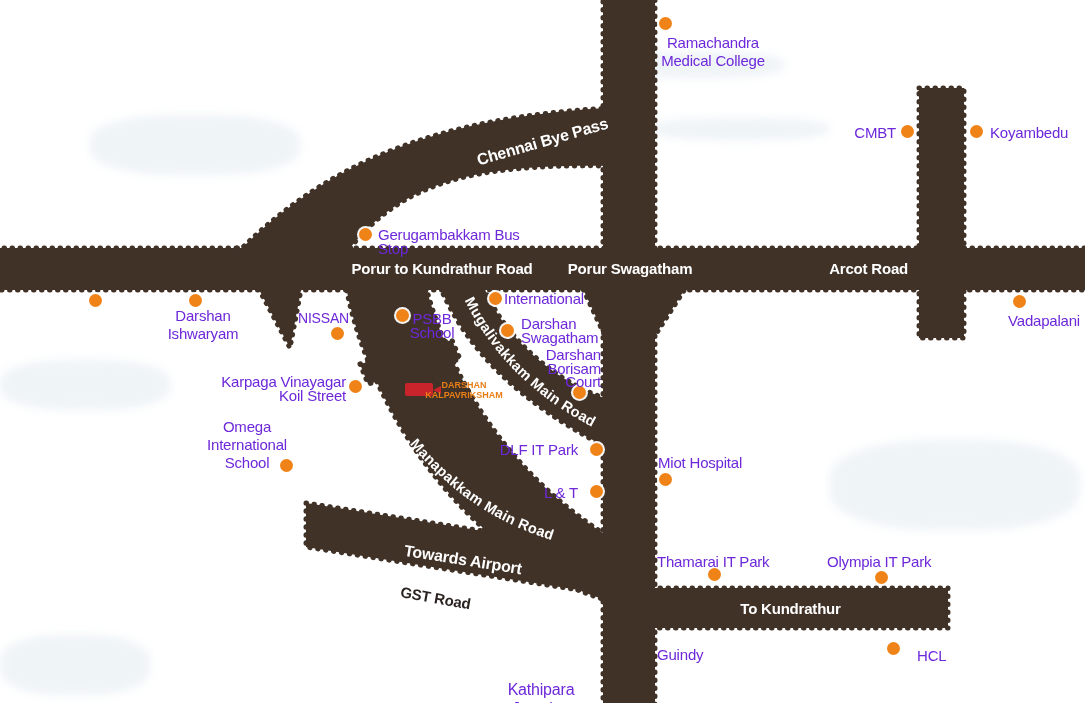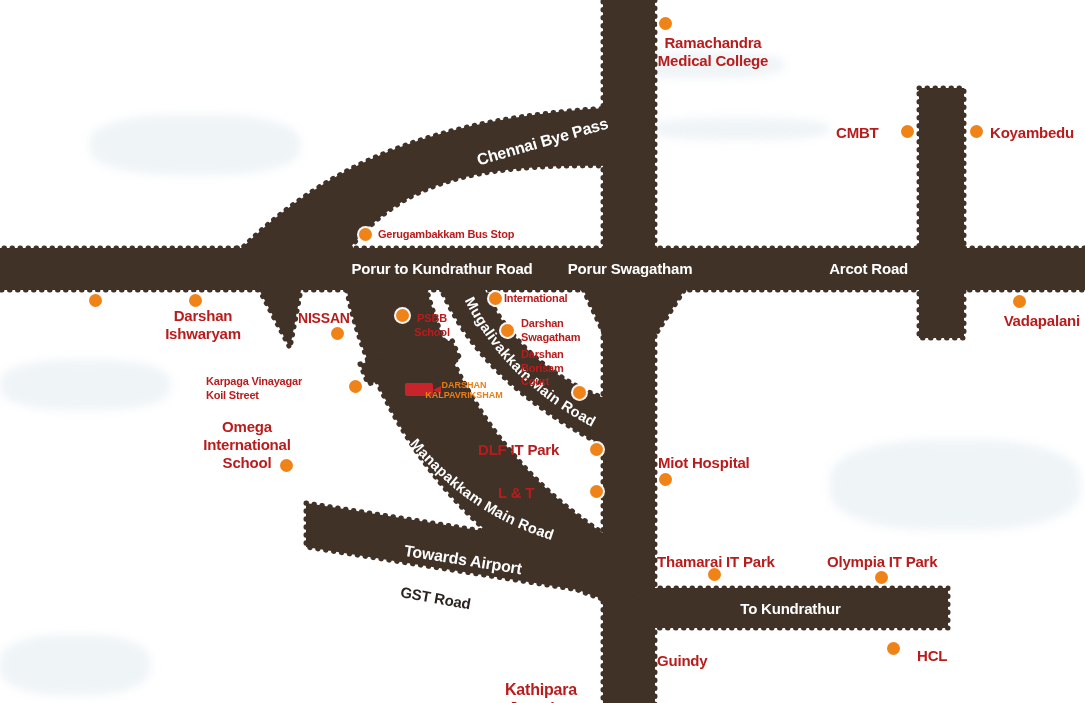--- a/index.html
+++ b/index.html
@@ -1,25 +1,25 @@
 <!DOCTYPE html>
 <html><head>
 <meta charset="utf-8">
 <style>
   html,body{margin:0;padding:0;background:#fff;}
   #map{position:relative;width:1085px;height:703px;overflow:hidden;background:#ffffff;
        font-family:"Liberation Sans","DejaVu Sans",sans-serif;}
   .streak{position:absolute;background:rgba(213,226,234,.38);filter:blur(5px);border-radius:40%;}
   #roads{position:absolute;left:0;top:0;}
-  .place{position:absolute;font-weight:700;color:#b91c1c;white-space:pre-line;
+  .place{position:absolute;font-weight:400;color:#6d28d9;white-space:pre-line;
          letter-spacing:-0.2px;line-height:18px;font-size:15px;}
-  .sm{font-size:11px;line-height:13.5px;}
+  .sm{font-size:15px;line-height:13.5px;}
   .md{font-size:14px;line-height:15px;}
   .kath{font-size:16px;line-height:19px;}
-  .ta-c{text-align:center;} .ta-r{text-align:left;} .ta-l{text-align:left;}
+  .ta-c{text-align:center;} .ta-r{text-align:right;} .ta-l{text-align:left;}
   .roadlabel{position:absolute;font-weight:700;color:#ffffff;letter-spacing:-0.2px;
              font-size:15px;line-height:16px;white-space:pre;}
   .rot{transform-origin:center center;}
   .dark{color:#2b2320;}
   .dot{position:absolute;width:13px;height:13px;border-radius:50%;background:#F08318;
        box-shadow:0 0 0 2px rgba(255,255,255,.95);}
   .hl-rect{position:absolute;left:405px;top:383px;width:28px;height:13px;background:#C9232B;border-radius:2px;}
   .hl-arrow{position:absolute;left:433px;top:386px;width:0;height:0;
             border-right:8px solid #C9232B;border-top:4px solid transparent;border-bottom:4px solid transparent;}
   .hl-label{position:absolute;left:419px;top:380px;width:90px;text-align:center;
@@ -125,21 +125,21 @@
 Koil Street</div>
   <div class="place ta-c" style="left:177px;top:418px;width:140px;">Omega
 International
 School</div>
   <div class="place ta-r" style="left:478px;top:441px;width:100px;">DLF IT Park</div>
   <div class="place ta-r" style="left:498px;top:484px;width:80px;">L &amp; T</div>
   <div class="place ta-l" style="left:658px;top:454px;width:110px;">Miot Hospital</div>
   <div class="place ta-l" style="left:657px;top:553px;width:135px;">Thamarai IT Park</div>
   <div class="place ta-l" style="left:827px;top:553px;width:125px;">Olympia IT Park</div>
   <div class="place ta-c" style="left:960px;top:312px;width:120px;text-align:right;">Vadapalani</div>
-  <div class="place ta-l" style="left:657px;top:646px;width:80px;margin-top:6px;">Guindy</div>
+  <div class="place ta-l" style="left:657px;top:646px;width:80px;">Guindy</div>
   <div class="place ta-l" style="left:917px;top:647px;width:60px;">HCL</div>
   <div class="place kath ta-c" style="left:481px;top:660px;width:120px;margin-top:20px;">Kathipara
 Junction</div>
 
   <div class="hl-rect"></div>
   <div class="hl-arrow"></div>
   <div class="hl-label">DARSHAN
 KALPAVRIKSHAM</div>
 
 </div>

